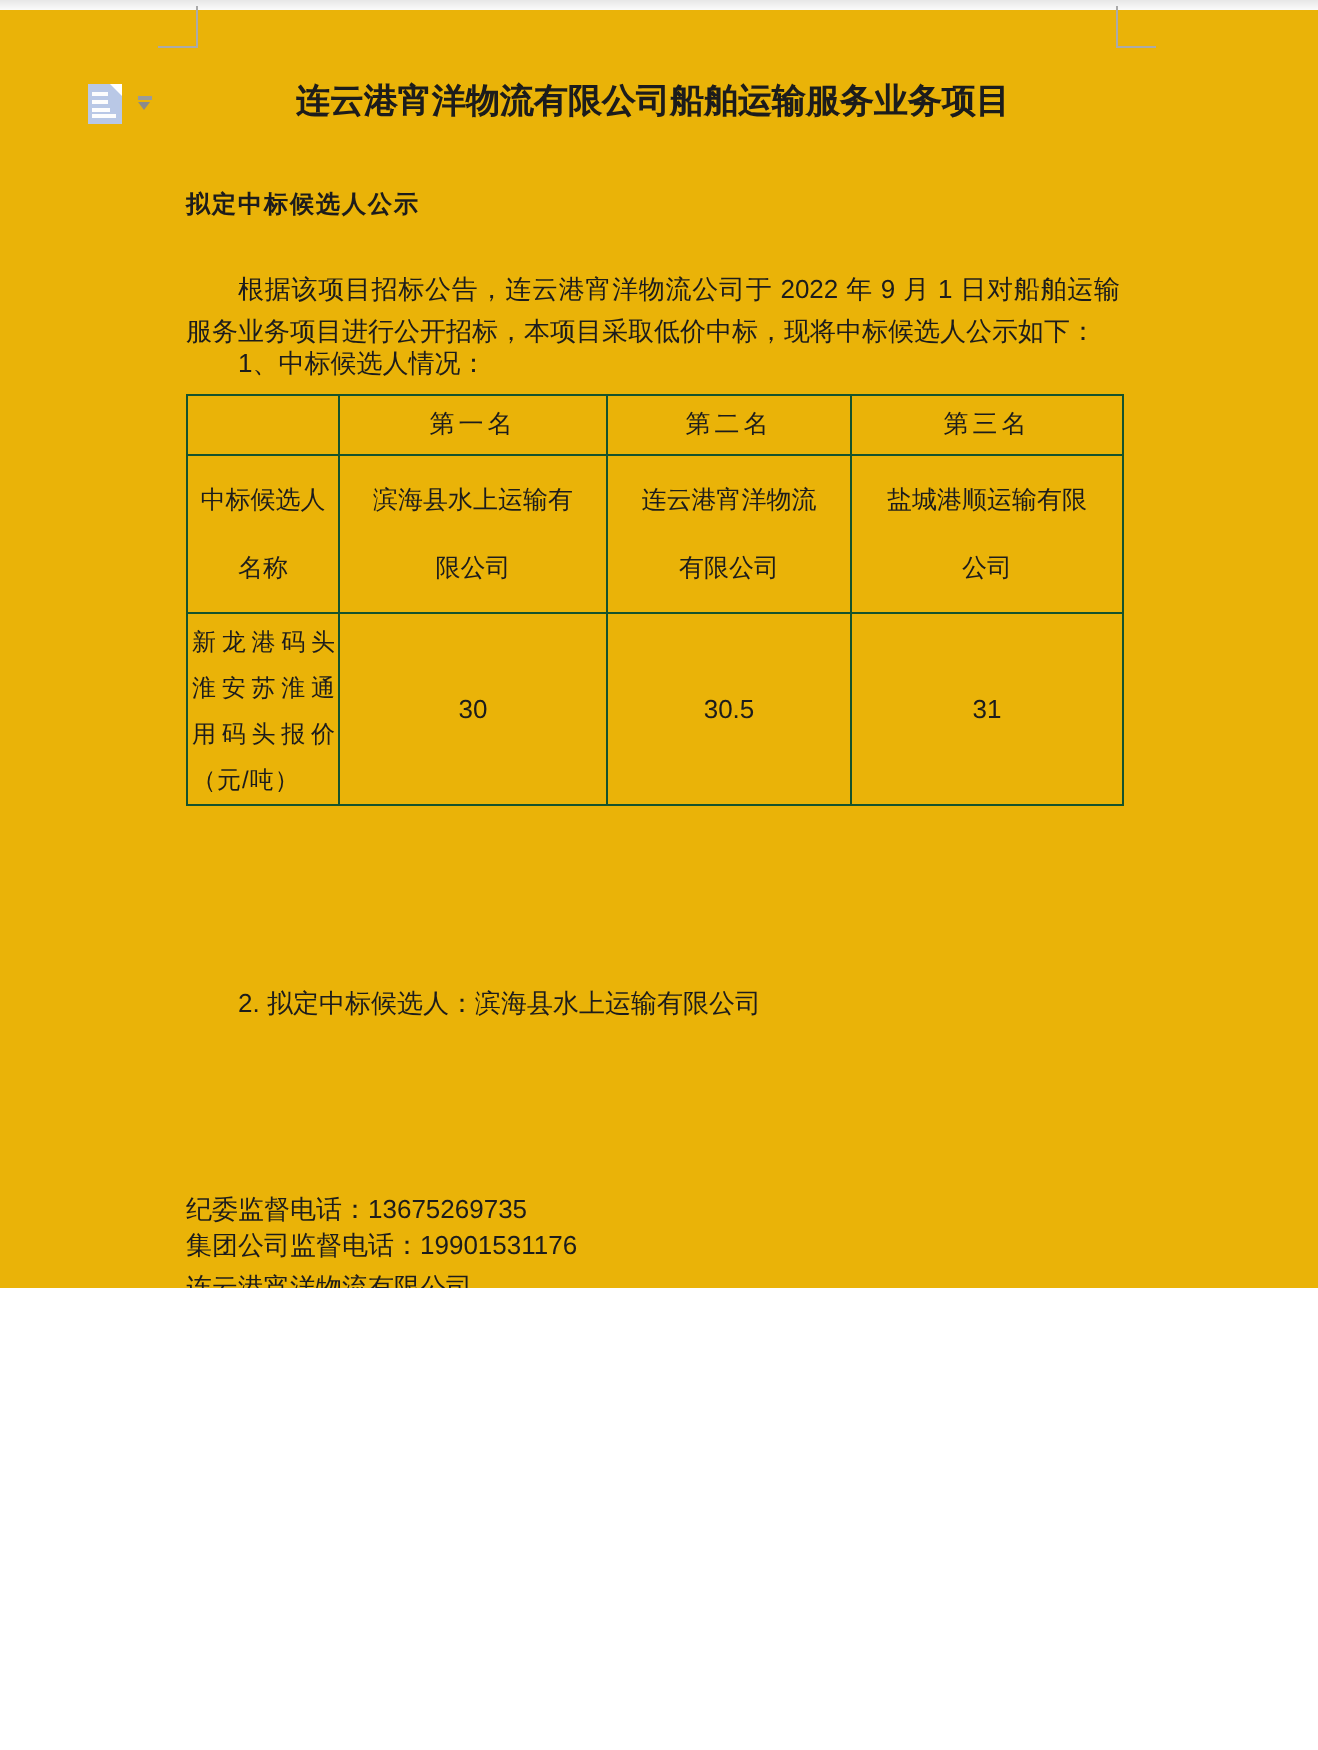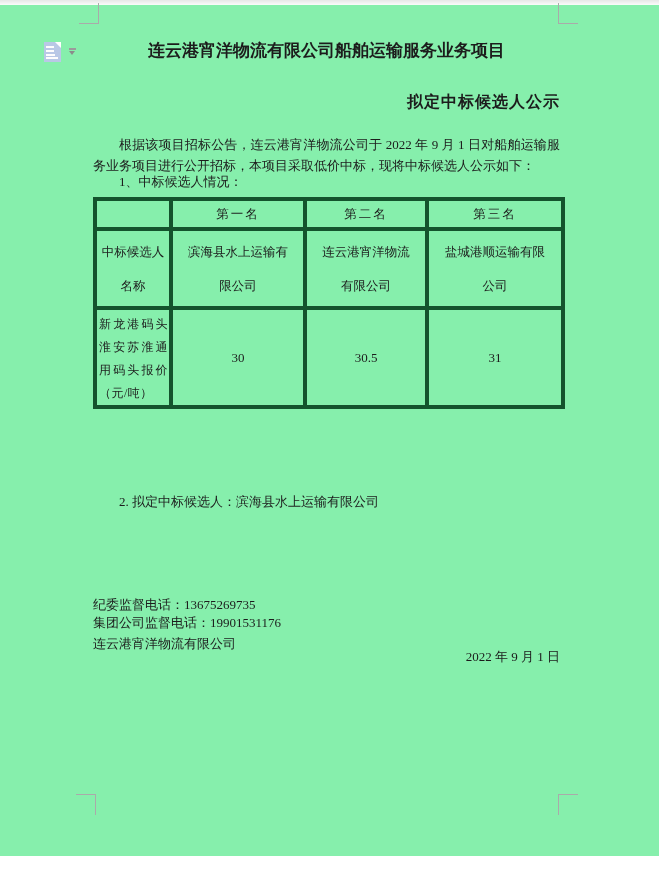--- a/index.html
+++ b/index.html
@@ -1,18 +1,18 @@
 <!DOCTYPE html>
 <html><head>
 <meta charset="utf-8">
 <style>
   html,body{margin:0;padding:0;background:#fff;}
   .page{
-    position:relative;width:659px;height:856px;background:#86efac;overflow:hidden;
-    font-family:Liberation Serif, serif;color:#1c1c1c;
+    position:relative;width:659px;height:644px;background:#eab308;overflow:hidden;
+    font-family:Liberation Sans, sans-serif;color:#1c1c1c;
   }
   .top-edge{position:absolute;left:0;top:0;width:659px;height:5px;
     background:linear-gradient(#e7e7e7,#fbfbfb);}
   
   .mark{position:absolute;width:19px;height:20px;}
   .mark.tl{left:79px;top:3px;border-right:1px solid #aaa;border-bottom:1px solid #aaa;}
   .mark.tr{left:558px;top:3px;border-left:1px solid #aaa;border-bottom:1px solid #aaa;}
   .mark.bl{left:76px;top:794px;border-right:1px solid #aaa;border-top:1px solid #aaa;}
   .mark.br{left:558px;top:794px;border-left:1px solid #aaa;border-top:1px solid #aaa;}
   
@@ -26,33 +26,33 @@
   .paste-doc .l2{top:8px;width:8px;}
   .paste-doc .l3{top:12px;width:9px;}
   .paste-doc .l4{top:15px;width:12px;}
   .paste-caret{position:absolute;left:25px;top:6px;}
   .caret-bar{width:7px;height:2px;background:#9b9b9b;margin-bottom:1px;}
   .caret-tri{width:0;height:0;border-left:3.5px solid transparent;
     border-right:3.5px solid transparent;border-top:4px solid #8b8b8b;}
   
   .blk{position:absolute;left:93px;width:467px;font-size:13px;}
   .t1{top:40px;font-size:17px;font-weight:bold;text-align:center;line-height:22px;}
-  .t2{top:91px;font-size:16px;font-weight:bold;text-align:right;letter-spacing:1px;line-height:22px;}
+  .t2{top:91px;font-size:12px;font-weight:bold;text-align:left;letter-spacing:1px;line-height:22px;}
   .intro{top:134px;line-height:21px;text-indent:26px;text-align:justify;}
   .item1{top:173px;text-indent:26px;line-height:18px;}
   .item2{top:493px;text-indent:26px;line-height:18px;}
   .item3{top:514px;line-height:26px;text-indent:26px;text-align:justify;}
   .ph1{top:597px;line-height:16px;}
   .ph2{top:615px;line-height:16px;}
   .sig1{top:636px;line-height:16px;text-align:left;padding-right:1px;}
   .sig2{top:649px;line-height:16px;text-align:right;padding-right:3px;}
   
   .cand-table{position:absolute;left:93px;top:197px;border-collapse:collapse;
     table-layout:fixed;width:468px;font-size:12.5px;color:#1c1c1c;}
-  .cand-table td{border:4px solid #14532d;overflow:hidden;}
+  .cand-table td{border:1px solid #14532d;overflow:hidden;}
   .r-head{height:30px;}
   .r-head td{text-align:center;vertical-align:middle;letter-spacing:2px;}
   .r-names{height:79px;}
   .c-rowlabel{text-align:center;vertical-align:middle;line-height:34px;padding:0 3px;}
   .c-name{text-align:center;vertical-align:middle;line-height:34px;padding:0 12px;}
   .r-price{height:91px;}
   .r-price2{height:93px;}
   .c-plabel{font-size:12px;text-align:justify;vertical-align:top;
     padding:3px 1px 0 2px;line-height:23px;letter-spacing:0.5px;}
   .c-val{text-align:center;vertical-align:middle;font-size:13px;}

